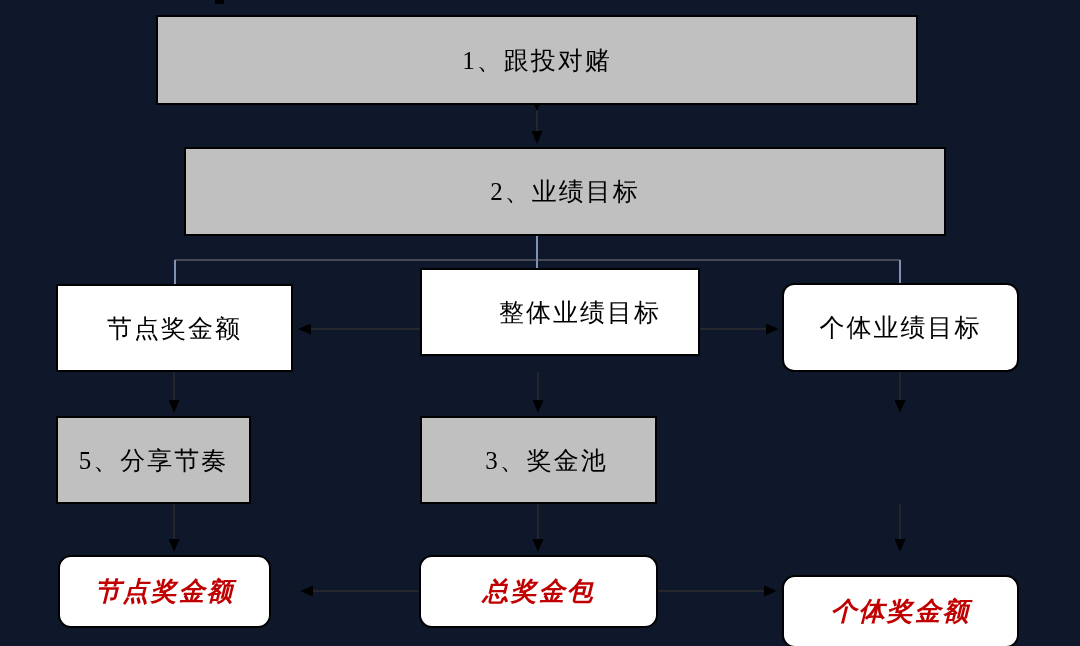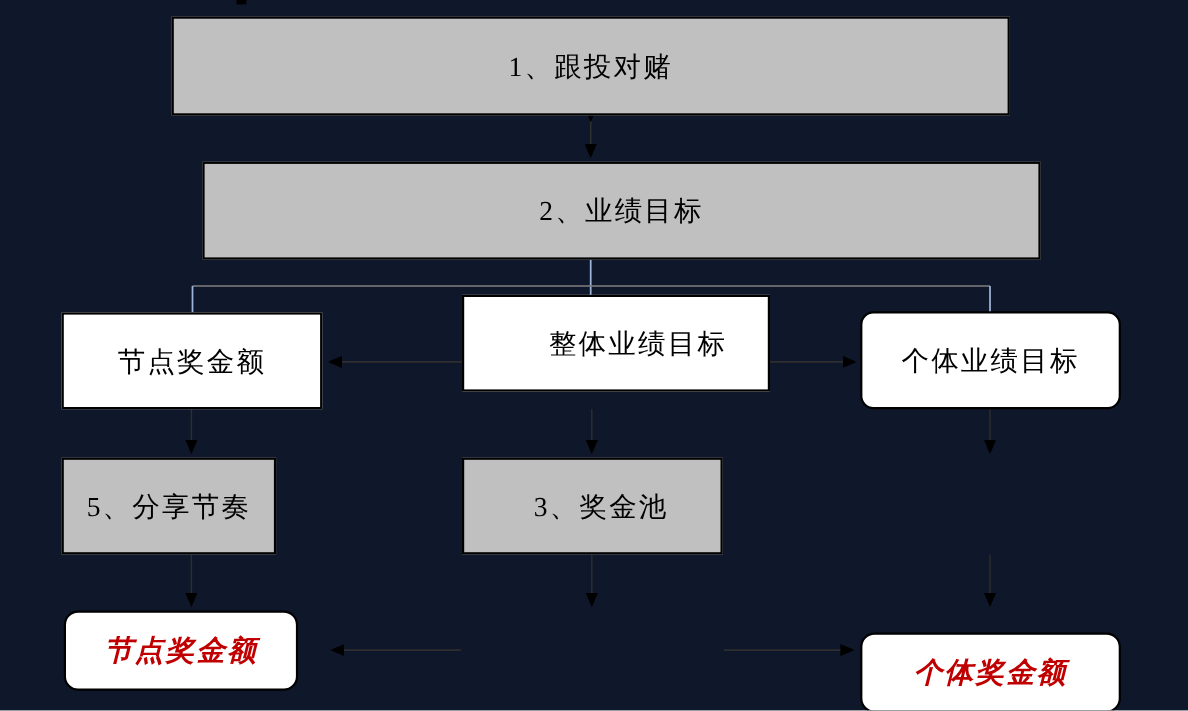--- a/index.html
+++ b/index.html
@@ -89,15 +89,16 @@
   <div class="node gray-box" style="left:156px;top:147px;width:762px;height:89px;margin-left:28px;">2、业绩目标</div>
 
   <div class="node white-box" style="left:56px;top:284px;width:237px;height:88px;">节点奖金额</div>
   <div class="node white-box" style="left:420px;top:268px;width:280px;height:88px;padding-left:40px;">整体业绩目标</div>
   <div class="node white-box" style="left:782px;top:283px;width:237px;height:89px;border-radius:12px;">个体业绩目标</div>
 
   <div class="node gray-box" style="left:56px;top:416px;width:195px;height:88px;">5、分享节奏</div>
   <div class="node gray-box" style="left:420px;top:416px;width:237px;height:88px;padding-left:16px;">3、奖金池</div>
 
   <div class="node result-box" style="left:58px;top:555px;width:213px;height:73px;">节点奖金额</div>
+  <div class="node result-box" style="left:419px;top:555px;width:239px;height:73px;">总奖金包</div>
   <div class="node result-box" style="left:782px;top:575px;width:237px;height:73px;">个体奖金额</div>
 
 </div>
 
 </body></html>

